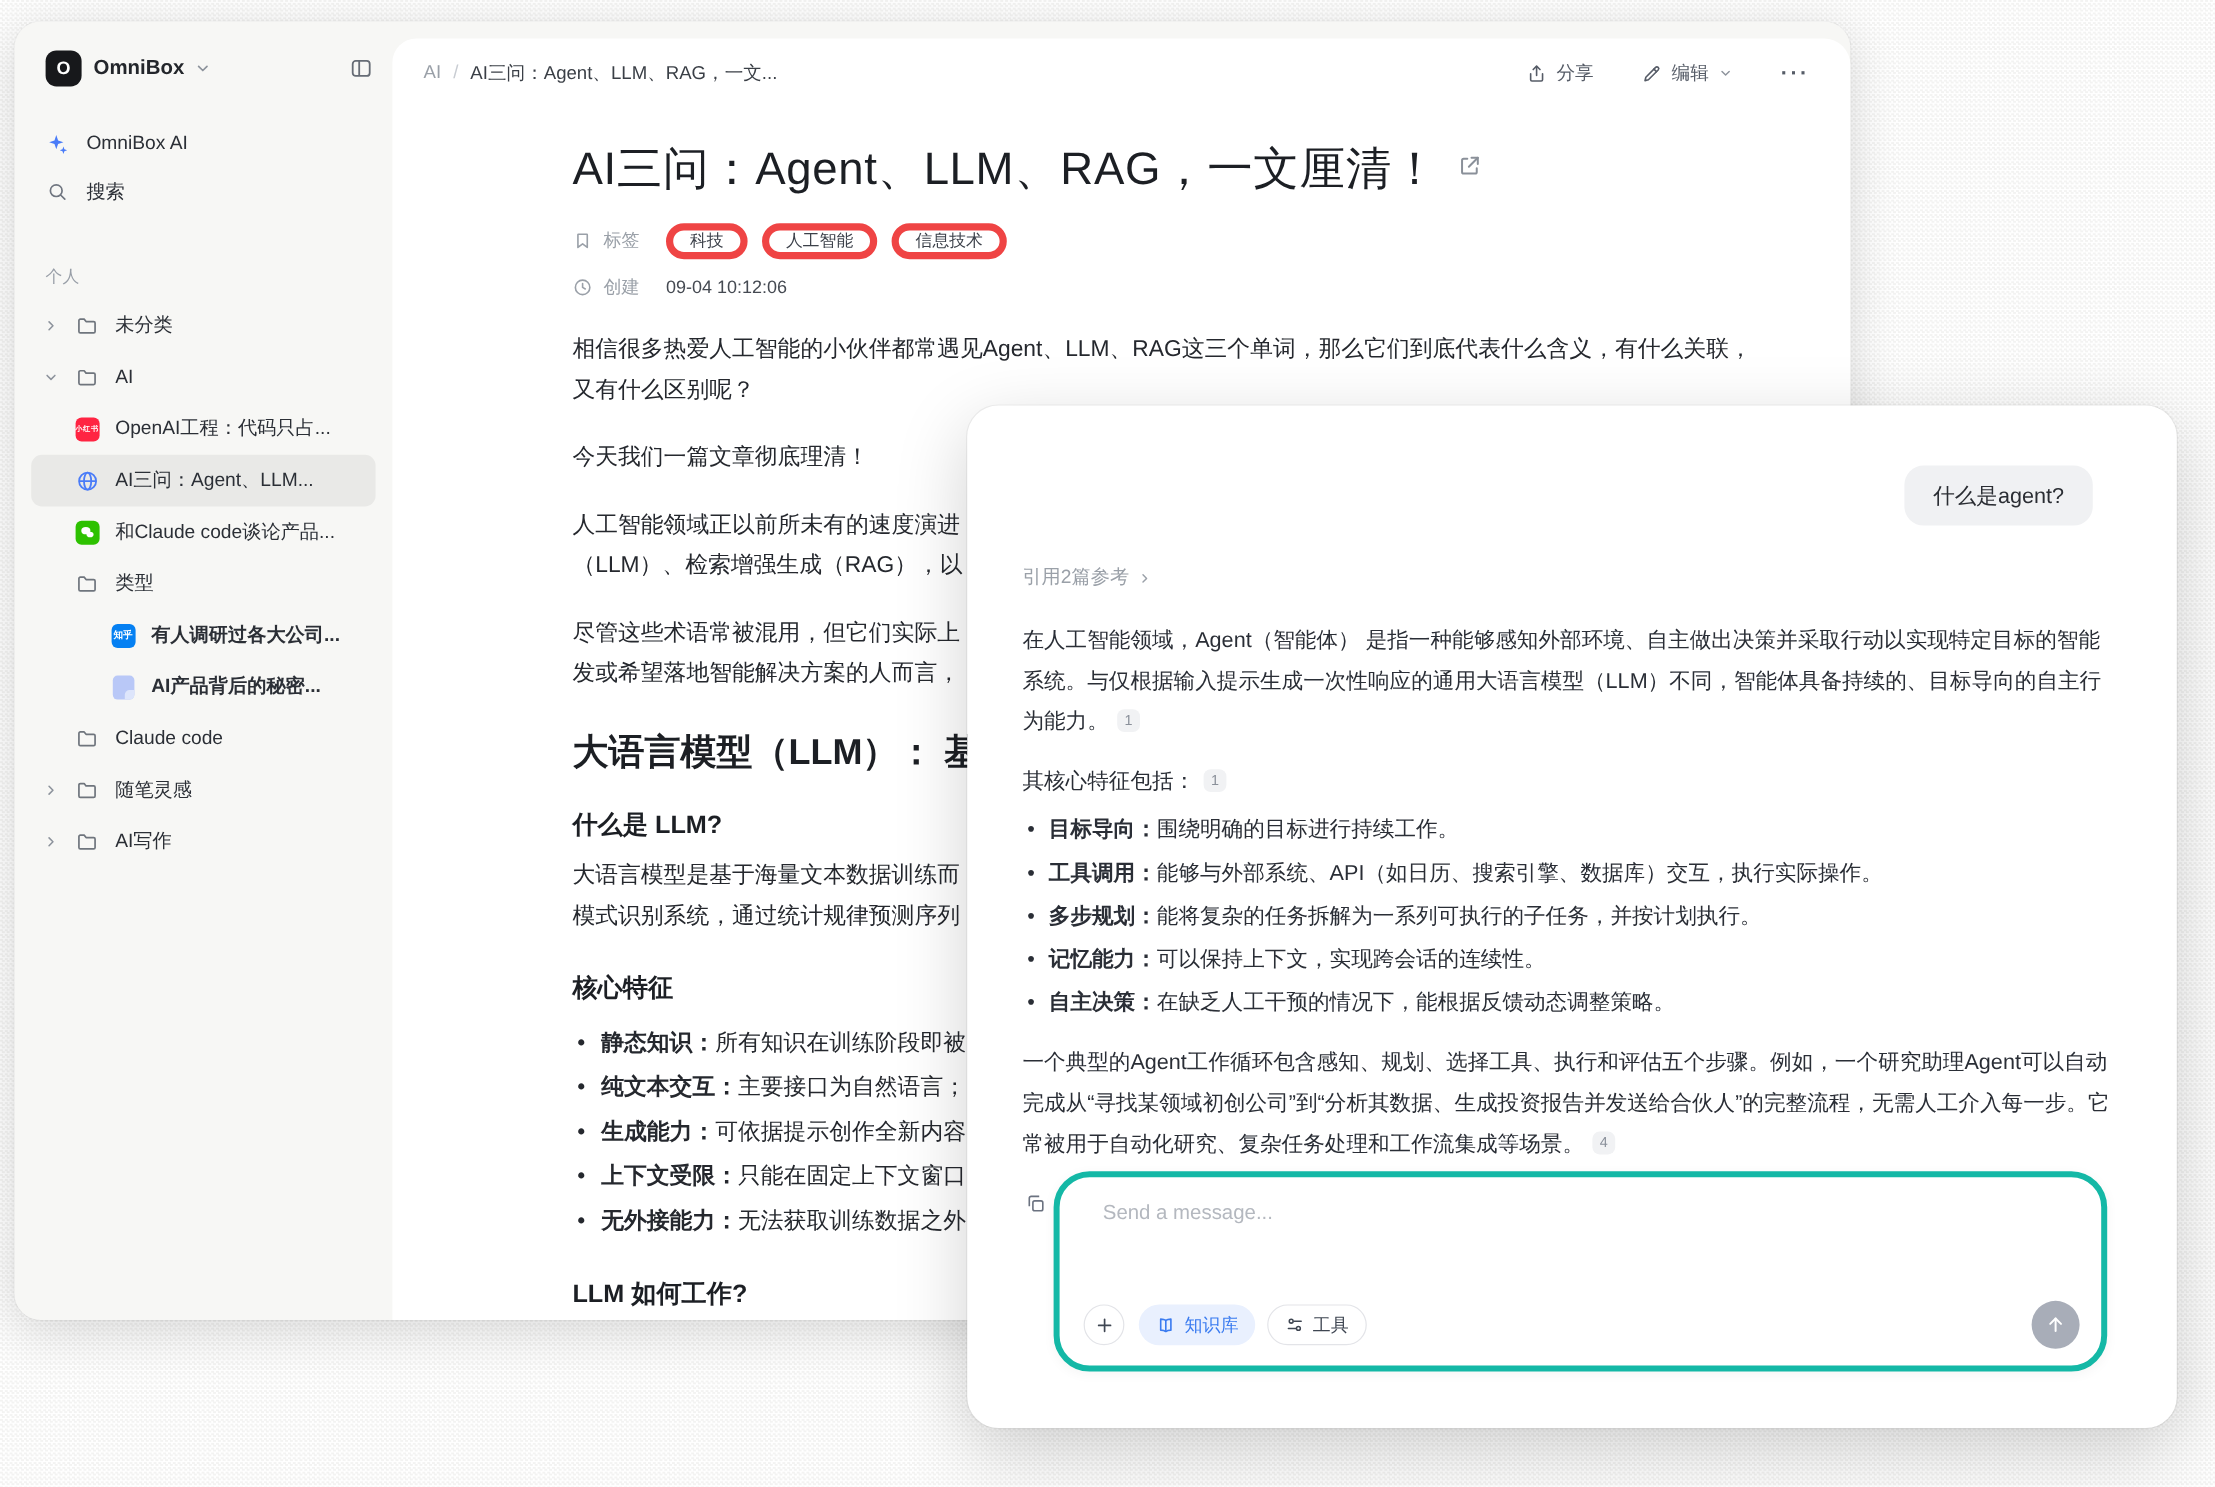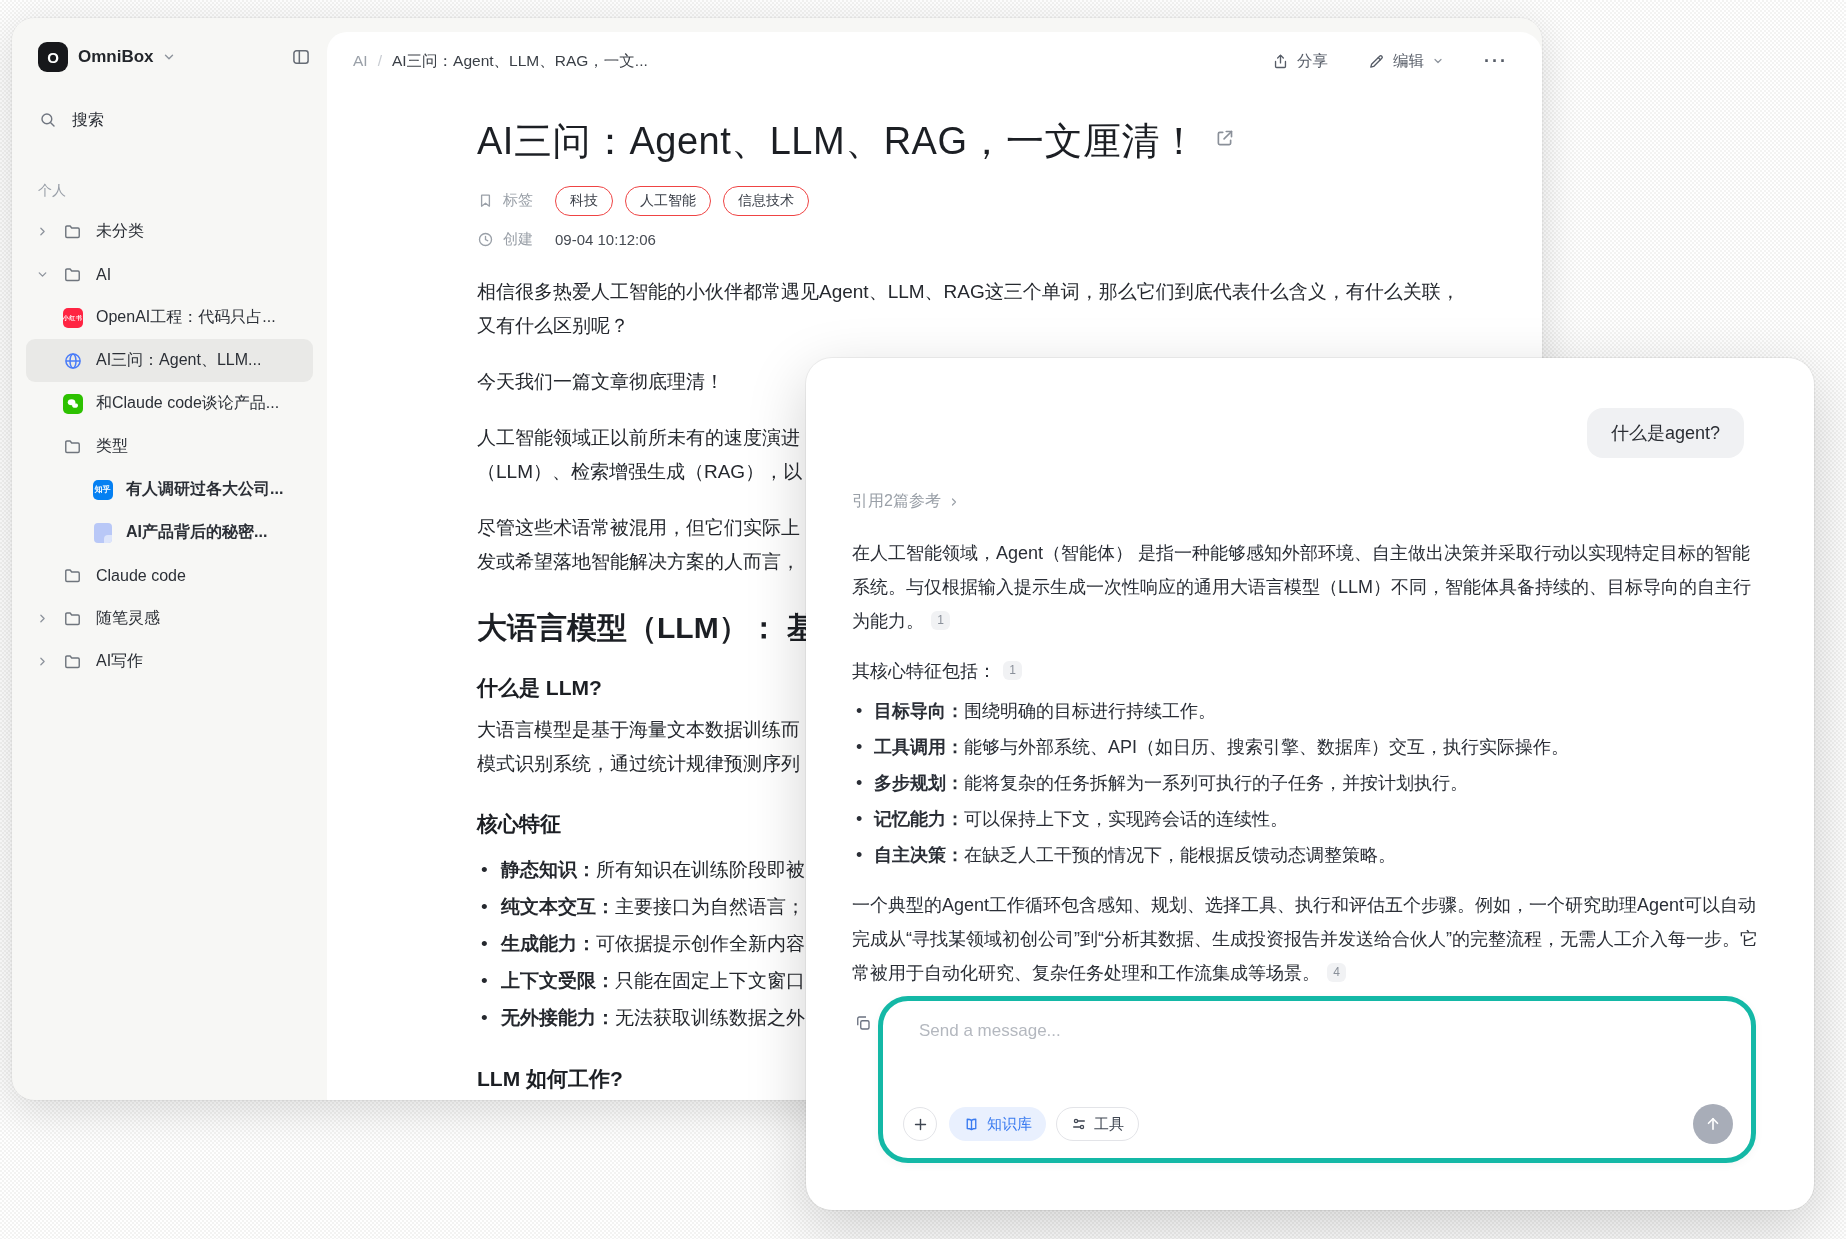--- a/index.html
+++ b/index.html
@@ -63,39 +63,39 @@
   .dots{letter-spacing:2px; font-weight:700; color:#565c67; cursor:pointer; font-size:18px;}
 
   .doc-body{padding:28px 0 0 150px; width:1140px;}
   .doc-title-row{display:flex; align-items:flex-start; gap:16px;}
   h1.doc-title{font-size:38px; line-height:1.25; font-weight:400; color:#1c1f24; letter-spacing:.5px;}
   .extlink{margin-top:10px; color:#8a9099; cursor:pointer;}
   .meta-row{display:flex; align-items:center; margin-top:20px; font-size:15px; color:#9aa0a8;}
   .meta-row .m-ic{margin-right:9px; color:#9aa0a8; display:flex;}
   .meta-key{margin-right:22px;}
   .pills{display:flex; gap:12px;}
-  .pill{height:30px; display:flex; align-items:center; padding:0 14px; border:1px solid #ef4444;
+  .pill{height:30px; display:flex; align-items:center; padding:0 14px; border:6px solid #ef4444;
         border-radius:16px; font-size:14px; color:#3c414a; background:#fff; cursor:pointer;}
   .meta-row.created{margin-top:14px;}
   .meta-val{color:#454a52;}
 
   .doc-text{margin-top:26px; font-size:19px; line-height:34px; color:#25282e;}
   .doc-text p{margin-top:22px;}
   .doc-text p:first-child{margin-top:0;}
   h2.doc-h2{margin-top:32px; font-size:30px; font-weight:700; color:#1c1f24;}
   h3.doc-h3{margin-top:26px; font-size:21px; font-weight:700; color:#1c1f24;}
   .doc-text .tight{margin-top:8px;}
   ul.doc-ul{margin-top:10px; list-style:none;}
   ul.doc-ul li{position:relative; padding-left:24px; line-height:37px; white-space:nowrap;}
   ul.doc-ul li::before{content:"•"; position:absolute; left:4px; color:#25282e;}
   .b{font-weight:700;}
 
   
   .win-chat{
-    position:absolute; left:806px; top:358px; width:1008px; height:852px;
+    position:absolute; left:806px; top:338px; width:1008px; height:852px;
     background:#fff; border-radius:26px;
     box-shadow:0 18px 60px rgba(0,0,0,.18), 0 0 0 1px rgba(0,0,0,.05);
     padding:50px 56px 0 46px;
   }
   .bubble-row{display:flex; justify-content:flex-end; padding-right:14px;}
   .bubble{background:#f0f1f3; border-radius:16px; padding:13px 24px; font-size:18px; color:#2a2d33;}
   .cite-link{margin-top:33px; display:flex; align-items:center; gap:7px; font-size:16px; color:#9aa0a8; cursor:pointer;}
   .chat-text{font-size:18px; line-height:34px; color:#2a2e36;}
   .chat-p1{margin-top:24px;}
   .cite{display:inline-flex; width:19px; height:19px; border-radius:6px; background:#f1f2f4; color:#8a909a;
@@ -144,20 +144,29 @@
           <svg width="20" height="20" viewBox="0 0 24 24" fill="none" stroke="currentColor" stroke-width="1.8">
               <rect x="3.5" y="4.5" width="17" height="15" rx="3"></rect>
               <line x1="10" y1="4.5" x2="10" y2="19.5"></line>
             </svg>
         </div>
       </div>
 
       <div class="sb-quick">
         <div class="q-row">
           <span class="q-ic">
+            <svg width="19" height="19" viewBox="0 0 24 24" fill="#4a7cf8">
+                <path d="M10 2l1.9 5.6L17.5 9.5l-5.6 1.9L10 17l-1.9-5.6L2.5 9.5l5.6-1.9z"></path>
+                <path d="M17.5 14l1 2.9 2.9 1-2.9 1-1 2.9-1-2.9-2.9-1 2.9-1z"></path>
+              </svg>
+          </span>
+          <span>OmniBox AI</span>
+        </div>
+        <div class="q-row">
+          <span class="q-ic">
             <svg width="18" height="18" viewBox="0 0 24 24" fill="none" stroke="#707680" stroke-width="1.9" stroke-linecap="round">
                 <circle cx="10.5" cy="10.5" r="6.5"></circle>
                 <line x1="15.6" y1="15.6" x2="20" y2="20"></line>
               </svg>
           </span>
           <span>搜索</span>
         </div>
       </div>
 
       <div class="sec-label">个人</div>

